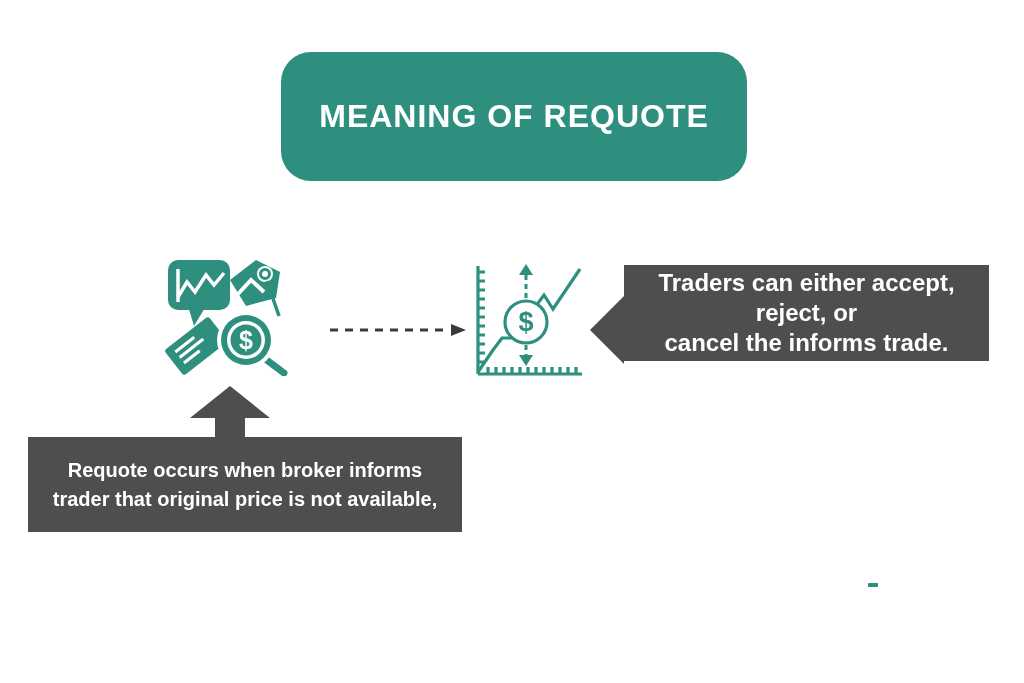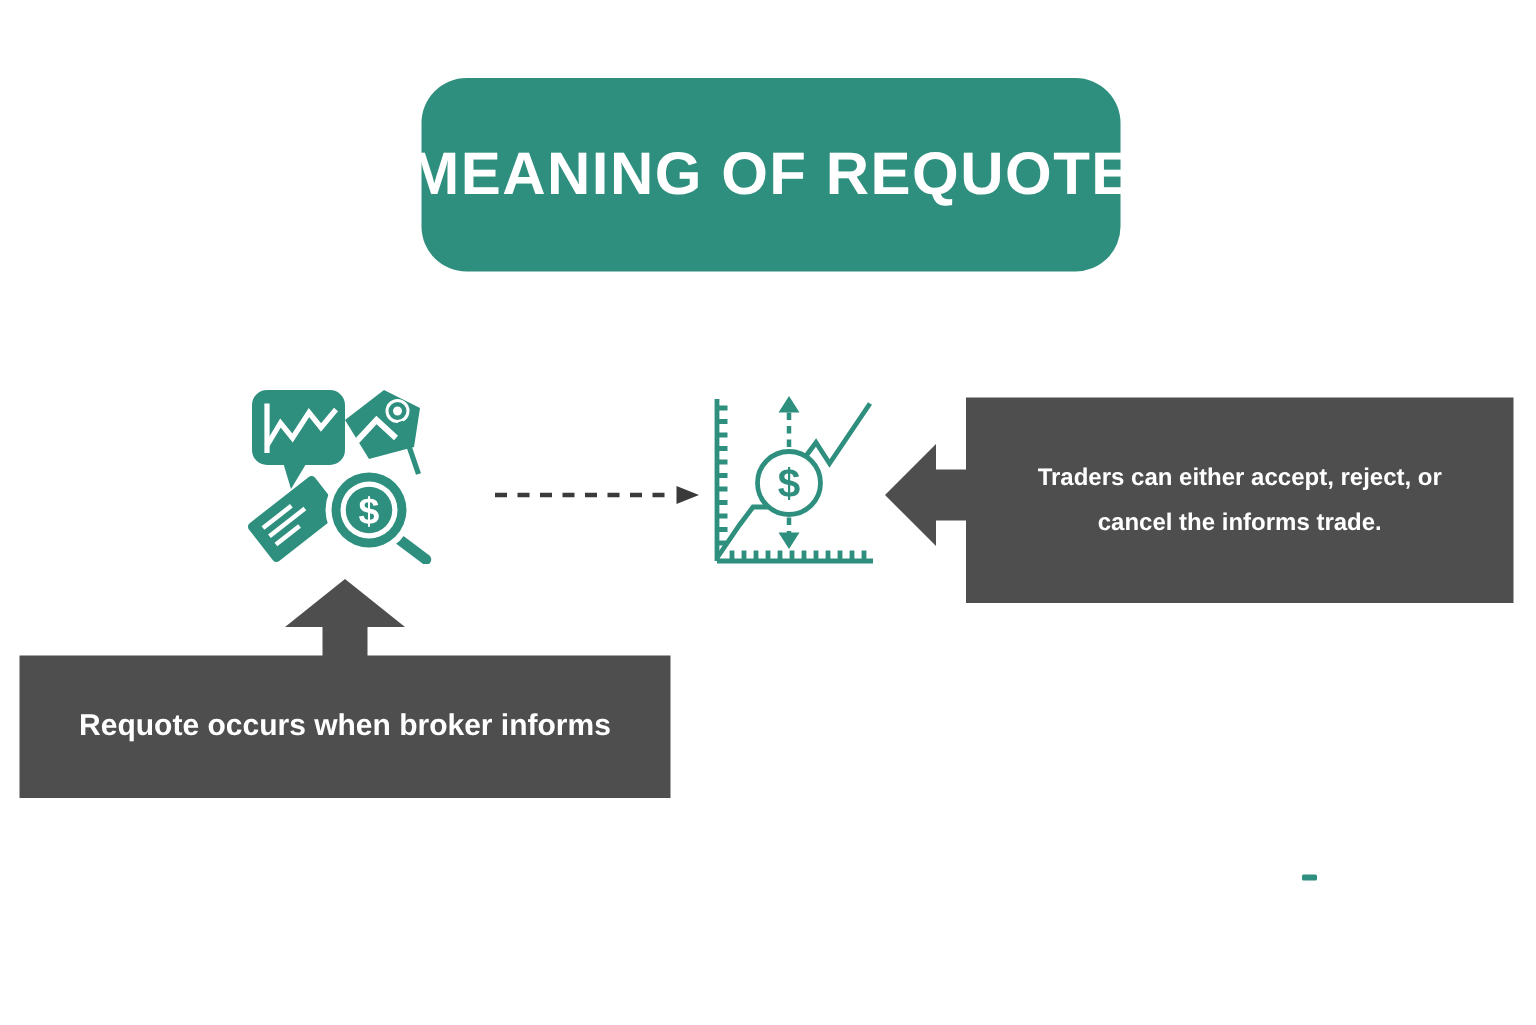--- a/index.html
+++ b/index.html
@@ -15,39 +15,39 @@
     position: absolute;
     left: 281px; top: 52px;
     width: 466px; height: 129px;
     background: #2E8F7E;
     border-radius: 30px;
     display: flex; align-items: center; justify-content: center;
   }
   .banner .title {
     color: #ffffff;
     font-weight: bold;
-    font-size: 40px;
+    font-size: 32px;
     letter-spacing: 1px;
     white-space: nowrap;
   }
   .callout {
     position: absolute;
     background: #4E4E4E;
     color: #ffffff;
     font-weight: bold;
     text-align: center;
     display: flex; flex-direction: column; justify-content: center;
   }
   .callout-right {
-    left: 644px; top: 265px;
-    width: 365px; height: 137px;
-    font-size: 16px; line-height: 30px;
+    left: 624px; top: 265px;
+    width: 365px; height: 96px;
+    font-size: 24px; line-height: 30px;
   }
   .callout-bottom {
-    left: 13px; top: 437px;
+    left: 28px; top: 437px;
     width: 434px; height: 95px;
     font-size: 20px; line-height: 29px;
   }
   .abs { position: absolute; }
   .icon-left   { left: 162px; top: 252px; }
   .connector   { left: 328px; top: 322px; }
   .icon-right  { left: 468px; top: 262px; }
   .arrow-left  { left: 590px; top: 296px; }
   .arrow-up    { left: 190px; top: 386px; }
   .stray-dash  {
@@ -128,17 +128,18 @@
     <div>Traders can either accept, reject, or</div>
     <div>cancel the informs trade.</div>
   </div>
 
   <svg class="abs arrow-up" width="80" height="52" viewBox="0 0 80 52">
     <polygon points="40,0 0,32 25,32 25,52 55,52 55,32 80,32" fill="#4E4E4E"></polygon>
   </svg>
 
   <div class="callout callout-bottom">
     <div>Requote occurs when broker informs</div>
+    <div>trader that original price is not available,</div>
   </div>
 
   <div class="stray-dash"></div>
 
 </div>
 
 </body></html>

